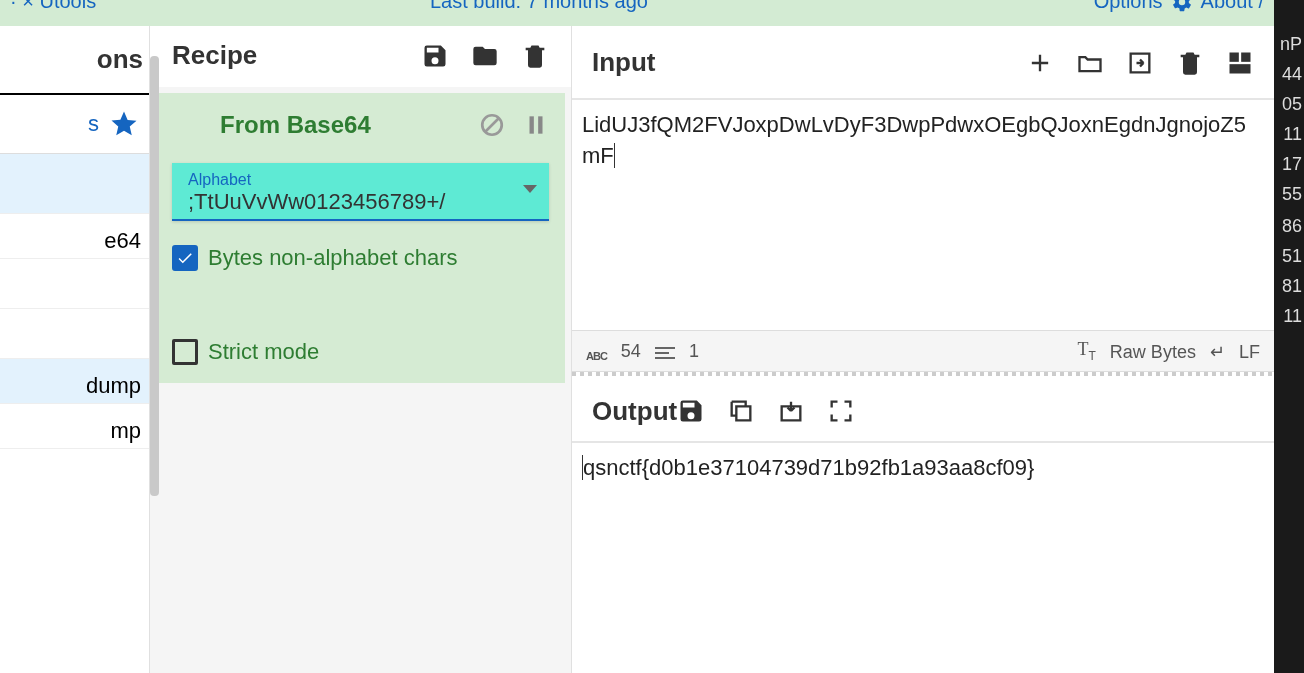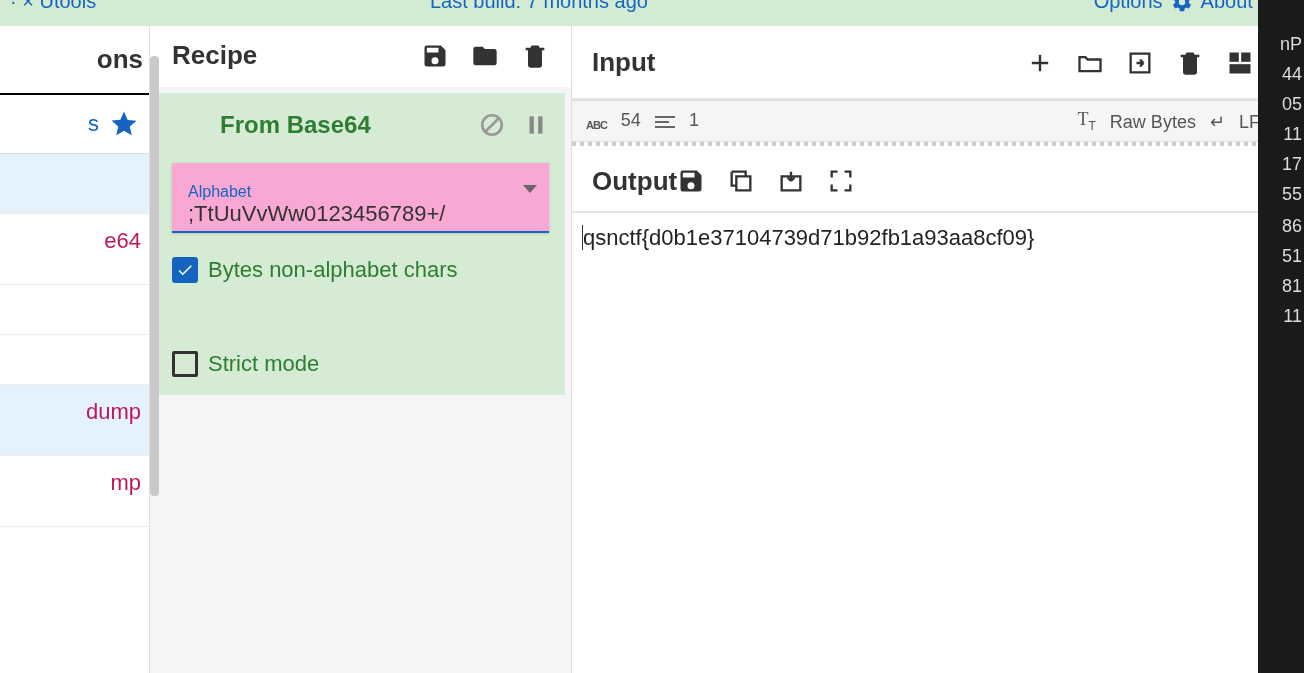--- a/index.html
+++ b/index.html
@@ -13,38 +13,38 @@
     padding: 0 8px; overflow: hidden;
   }
   .topbar .left { position: absolute; left: 10px; top: -10px; }
   .topbar .mid  { position: absolute; left: 430px; top: -10px; }
   .topbar .right{ position: absolute; right: 40px; top: -10px; display:flex; align-items:center; gap:8px; }
   .topbar .gear { width:22px; height:22px; }
   .gear svg { fill:#1565c0; }
 
   
   .rightstrip {
-    position: absolute; right: 0; top: 0; width: 46px; height: 100%;
+    position: absolute; right: 0; top: 0; width: 30px; height: 100%;
     background: #1a1a1a; color: #ddd; font-family: monospace; font-size: 18px;
     display: flex; flex-direction: column; gap: 2px; padding-top: 30px;
   }
   .rightstrip span { text-align: right; padding-right: 2px; line-height: 28px; }
 
   
   .col-ops { width: 150px; margin-top: 26px; background:#fff; border-right: 1px solid #e0e0e0; display:flex; flex-direction:column; position:relative;}
   .col-recipe { width: 422px; margin-top: 26px; background:#f5f5f5; border-right: 1px solid #e0e0e0; display:flex; flex-direction:column; }
   .col-io { flex:1; margin-top: 27px; margin-right:30px; display:flex; flex-direction:column; }
 
   
   .ops-header { padding: 18px 6px 18px 0; font-size: 26px; font-weight: 700; color:#333; text-align:right; border-bottom:2px solid #000000; }
   .ops-searchrow { display:flex; align-items:center; justify-content:flex-end; padding:14px 10px 14px 0; gap:10px; }
   .ops-searchrow .txt { color:#1565c0; font-size:22px; }
   .star { color:#1565c0; width:30px; height:30px; }
   .ops-list { border-top:1px solid #ddd; }
-  .ops-item { padding: 14px 8px 30px 0; text-align:right; color:#be185d; font-size:22px;  border-bottom:1px solid #eee; cursor:pointer; }
+  .ops-item { padding: 14px 8px 4px 0; text-align:right; color:#000000; font-size:22px;  border-bottom:1px solid #eee; cursor:pointer; }
   .ops-item.selected { background:#e3f2fd; }
   .ops-scroll {
     position:absolute; right:-10px; top:30px; width:9px; height:440px; background:#c9c9c9; border-radius:4px;
   }
 
   
   .recipe-header { display:flex; align-items:center; justify-content:space-between;
     padding: 14px 22px 16px 22px; background:#fff; }
   .recipe-header h2 { font-size:26px; font-weight:700; color:#333; }
   .icon-row { display:flex; gap:22px; }
@@ -52,21 +52,21 @@
   .icn svg { width:100%; height:100%; fill:#333; }
 
   .recipe-body { flex:1; padding:6px; }
   .op-card { background:#d5ebd3; border-radius:0; padding:18px 16px; display:flex; flex-direction:column; gap:24px; }
   .op-card-head { display:flex; align-items:center; justify-content:space-between; }
   .op-card-head .title { color:#2e7d32; font-size:24px; font-weight:700;margin-left:48px; }
   .op-card-head .ctrls { display:flex; gap:18px; }
   .ctrl-icn { width:26px; height:26px; }
   .ctrl-icn svg { width:100%; height:100%; }
 
-  .dropdown { background:#f9a8d4; border-bottom:2px solid #1565c0; padding:20px 12px 4px 16px; position:relative; box-shadow: 0 1px 3px rgba(0,0,0,0.15); }
+  .dropdown { background:#5eead4; border-bottom:2px solid #1565c0; padding:8px 12px 4px 16px; position:relative; box-shadow: 0 1px 3px rgba(0,0,0,0.15); }
   .dropdown .lbl { color:#1565c0; font-size:16px; }
   .dropdown .val { color:#333; font-size:22px; font-family:inherit; white-space:nowrap; overflow:hidden; }
   .dropdown .arrow { position:absolute; right:12px; top:22px; width:0; height:0;
     border-left:7px solid transparent; border-right:7px solid transparent; border-top:8px solid #666; }
 
   .check-row { display:flex; align-items:center; gap:10px; cursor:pointer; }
   .check-row .cb { width:26px; height:26px; border:2px solid #1565c0; display:flex; align-items:center; justify-content:center; border-radius:3px; }
   .check-row .cb.checked { background:#1565c0; }
   .check-row .cb.checked svg { width:18px; height:18px; fill:#fff; }
   .check-row .txt { color:#2e7d32; font-size:22px; }
@@ -238,20 +238,23 @@
         </span>
         <span class="icn">
           <svg viewBox="0 0 24 24">
               <rect x="3" y="3" width="8" height="8"></rect>
               <rect x="13" y="3" width="8" height="8"></rect>
               <rect x="3" y="13" width="18" height="8"></rect>
             </svg>
         </span>
       </div>
     </div>
+    <div class="io-text">
+      <span>LidUJ3fQM2FVJoxpDwLvDyF3DwpPdwxOEgbQJoxnEgdnJgnojoZ5mF</span><span class="cursor">&nbsp;</span>
+    </div>
     <div class="status-bar">
       <div class="status-left">
         <span class="abc-icon">ABC</span>
         <span>54</span>
         <span class="hamb">
             <div></div>
             <div style="width:70%"></div>
             <div></div>
           </span>
         <span>1</span>

